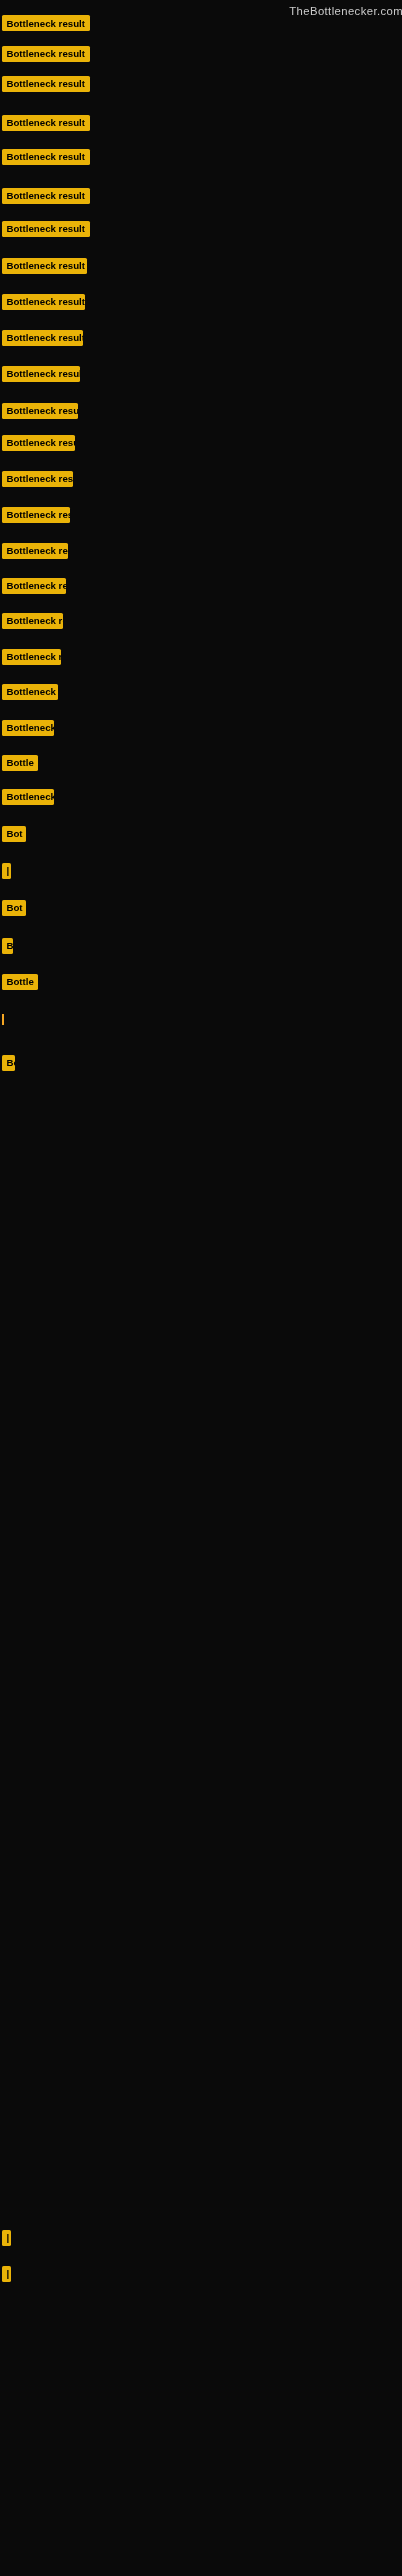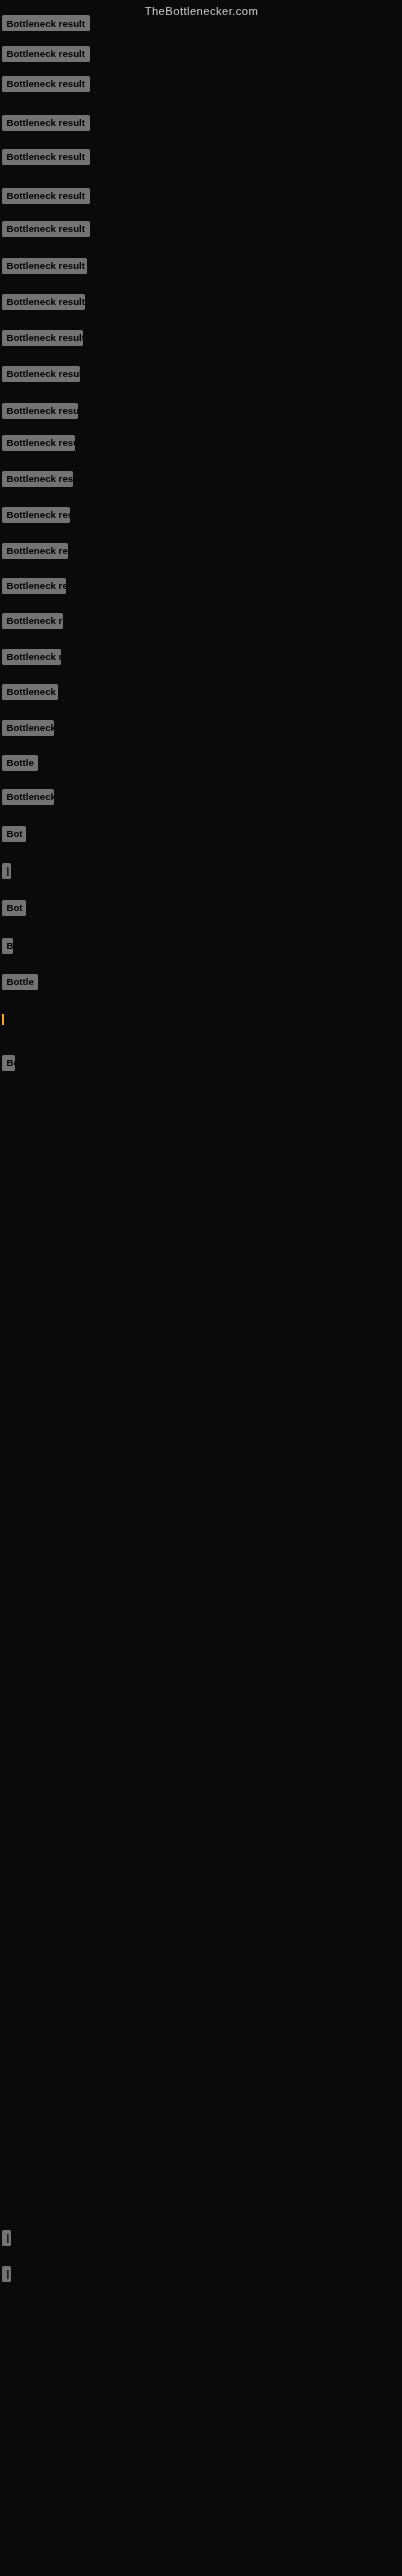--- a/index.html
+++ b/index.html
@@ -10,30 +10,30 @@
 
     body {
       background-color: #0a0a0a;
       width: 403px;
       min-height: 2576px;
       font-family: Arial, sans-serif;
       position: relative;
     }
 
     .site-title {
-      text-align: center;
+      text-align: right;
       color: #cccccc;
       font-size: 11.3px;
       padding: 4.8px 0;
       letter-spacing: 0.4px;
     }
 
     .bottleneck-badge {
       display: inline-block;
-      background-color: #737373;
+      background-color: #eab308;
       color: #000;
       font-size: 9.7px;
       font-weight: bold;
       padding: 2.4px 4.8px;
       border-radius: 1.6px;
       white-space: nowrap;
       overflow: hidden;
     }
 
     .row {

